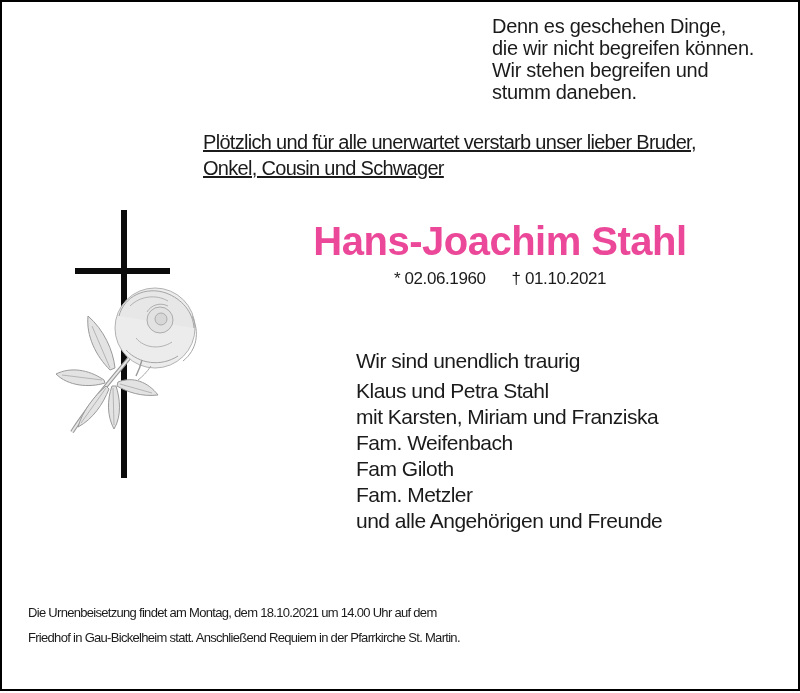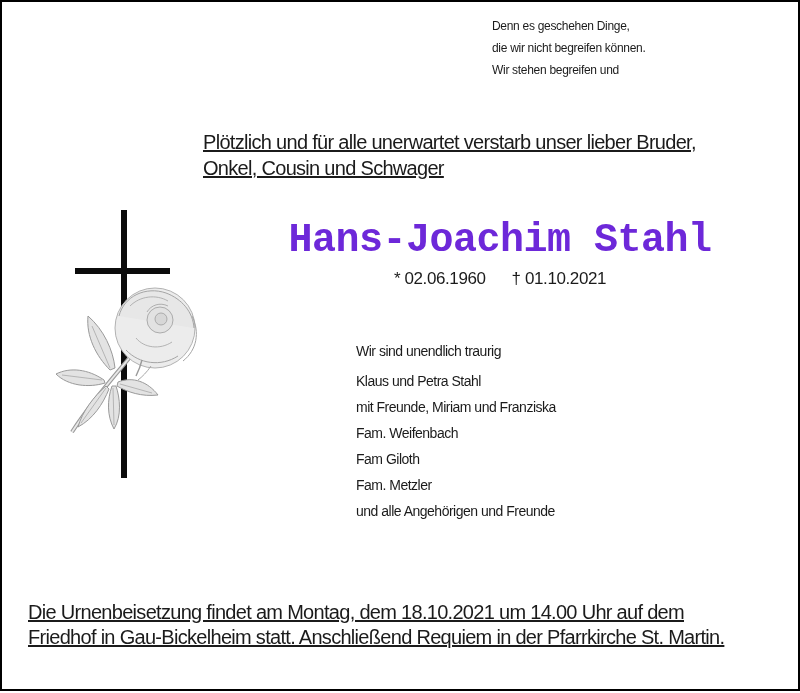--- a/index.html
+++ b/index.html
@@ -16,21 +16,21 @@
     position: absolute;
     left: 0; top: 0;
     width: 796px; height: 687px;
     border: 2px solid #000000;
     pointer-events: none;
   }
   
   .epigraph {
     position: absolute;
     left: 492px; top: 15px;
-    font-size: 12px;
+    font-size: 20px;
     line-height: 22px;
     letter-spacing: -0.3px;
   }
   
   .intro {
     position: absolute;
     left: 203px; top: 129px;
     font-size: 20px;
     line-height: 26px;
     letter-spacing: -0.7px;
@@ -59,61 +59,60 @@
     position: absolute;
     left: 200px; top: 220px;
     width: 600px;
     text-align: center;
   }
   .deceased-name {
     font-size: 40px;
     font-weight: 700;
     line-height: 42px;
     letter-spacing: -0.5px;
-    color: #6d28d9;
+    color: #ec4899;
     margin: 0;
-    font-family: Liberation Mono, monospace;
   }
   .dates {
     margin-top: 7px;
     font-size: 17px;
     letter-spacing: -0.4px;
   }
   .dates .death { margin-left: 26px; margin-top: 45px; }
   
   .mourning {
     position: absolute;
-    left: 356px; top: 338px;
-    font-size: 14px;
+    left: 356px; top: 348px;
+    font-size: 21px;
     line-height: 26px;
     letter-spacing: -0.5px;
   }
   .mourning .lead { margin-bottom: 4px; }
   
   .funeral {
     position: absolute;
     left: 28px; top: 600px;
     width: 740px;
-    font-size: 20px;
+    font-size: 13px;
     line-height: 25px;
     letter-spacing: -0.7px;
-    text-decoration: underline;
   }
 </style>
 </head>
 <body>
 
 <div class="page">
 
   <div class="frame"></div>
 
   <div class="epigraph">
     <div>Denn es geschehen Dinge,</div>
     <div>die wir nicht begreifen können.</div>
     <div>Wir stehen begreifen und</div>
+    <div>stumm daneben.</div>
   </div>
 
   <div class="intro">
     <div>Plötzlich und für alle unerwartet verstarb unser lieber Bruder,</div>
     <div>Onkel, Cousin und Schwager</div>
   </div>
 
   <div>
     <div class="cross-v"></div>
     <div class="cross-h"></div>
@@ -152,21 +151,21 @@
   <div class="name-block">
     <h1 class="deceased-name">Hans-Joachim Stahl</h1>
     <div class="dates">
       <span class="birth">* 02.06.1960</span><span class="death">† 01.10.2021</span>
     </div>
   </div>
 
   <div class="mourning">
     <div class="lead">Wir sind unendlich traurig</div>
     <div>Klaus und Petra Stahl</div>
-    <div>mit Freunde, Miriam und Franziska</div>
+    <div>mit Karsten, Miriam und Franziska</div>
     <div>Fam. Weifenbach</div>
     <div>Fam Giloth</div>
     <div>Fam. Metzler</div>
     <div>und alle Angehörigen und Freunde</div>
   </div>
 
   <div class="funeral">
     <div>Die Urnenbeisetzung findet am Montag, dem 18.10.2021 um 14.00 Uhr auf dem</div>
     <div>Friedhof in Gau-Bickelheim statt. Anschließend Requiem in der Pfarrkirche St. Martin.</div>
   </div>

